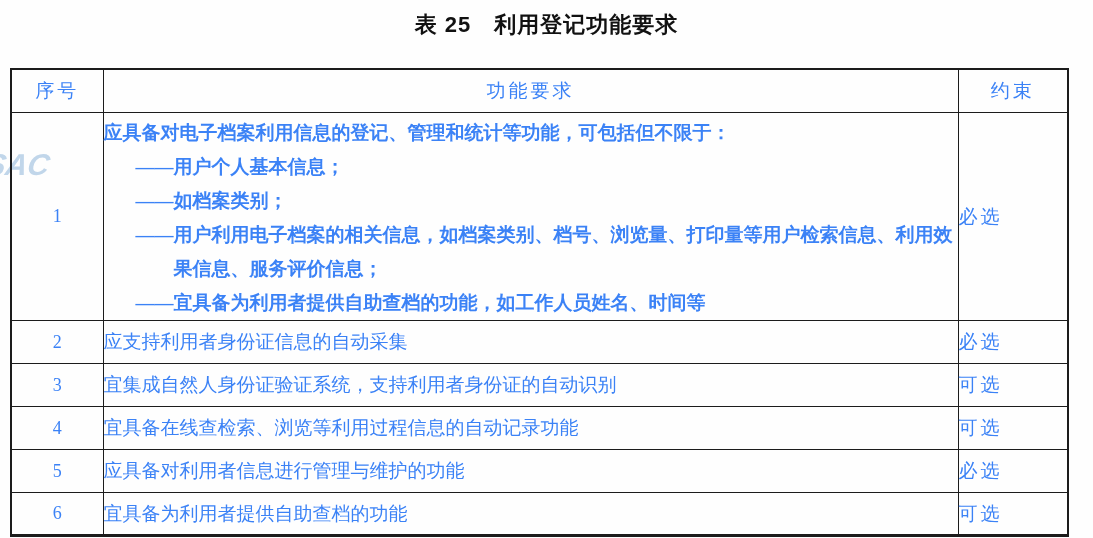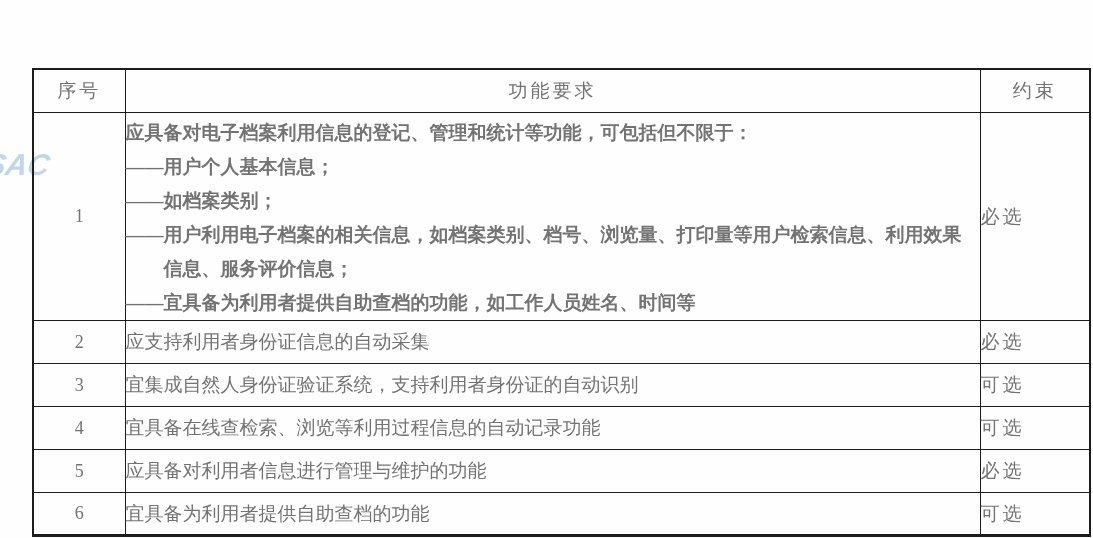--- a/index.html
+++ b/index.html
@@ -28,26 +28,26 @@
     font-style:italic;
     font-weight:bold;
     font-size:30px;
     color:#b7d0e7;
     transform:skewX(-10deg);
     opacity:0.85;
     z-index:0;
   }
   table.req-table{
     position:absolute;
-    left:32px;top:68px;
+    left:10px;top:68px;
     width:1057px;
     border-collapse:collapse;
     table-layout:fixed;
     font-size:19px;
-    color:#737373;
+    color:#3b82f6;
     z-index:1;
   }
   table.req-table th,
   table.req-table td{
     border:1px solid #1c1c1c;
     padding:0;
     font-weight:normal;
   }
   table.req-table{border:2px solid #1c1c1c;}
   table.req-table tr.outer-bottom td{border-bottom:3px solid #1c1c1c;}
@@ -81,27 +81,29 @@
     vertical-align:top;
     padding-top:3px;
     line-height:34px;
     font-weight:bold;
   }
   .req-intro{line-height:34px;}
   .req-item{
     line-height:34px;
     padding-left:2em;
     text-indent:-2em;
+    margin-left:32px;
   }
 </style>
 </head>
 <body>
 
 <div class="page">
 
+  <div class="doc-title">表 25　利用登记功能要求</div>
 
   <div class="watermark">SAC</div>
 
   <table class="req-table">
     <colgroup>
       <col class="c-no">
       <col class="c-req">
       <col class="c-constraint">
     </colgroup>
     <thead>

